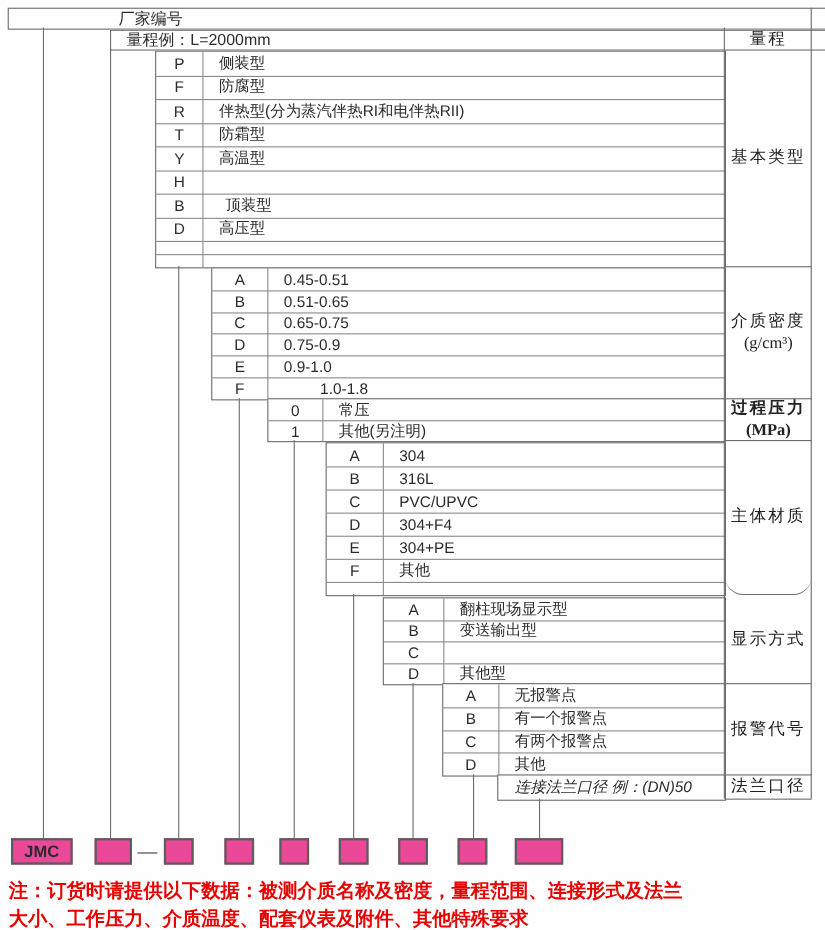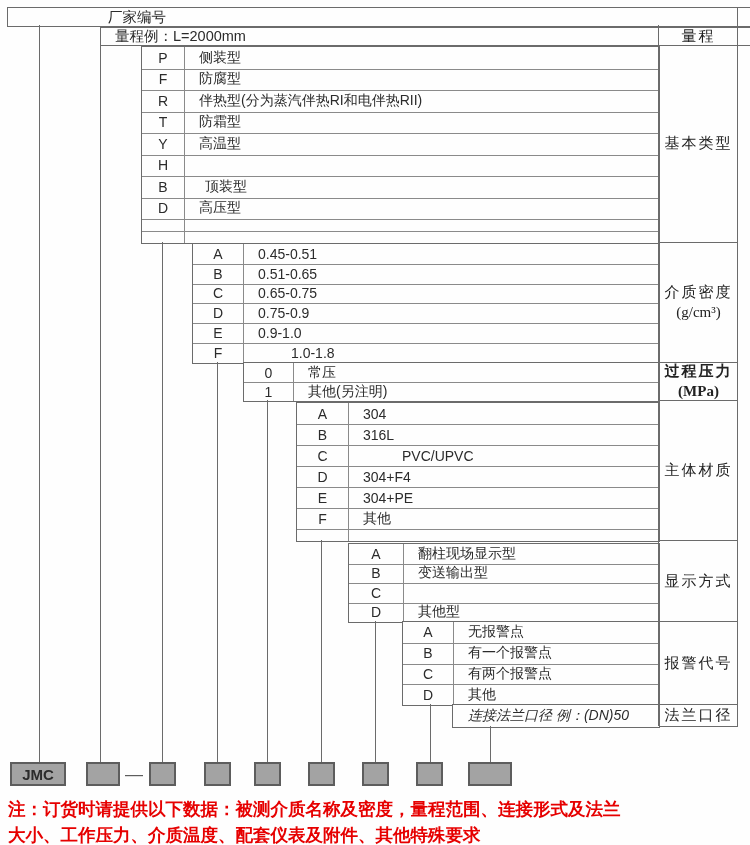--- a/index.html
+++ b/index.html
@@ -15,21 +15,21 @@
   .code{position:absolute;top:0;bottom:0;left:0;border-right:1px solid #8a8a8a;
         display:flex;align-items:center;justify-content:center;font-size:14px;}
   .desc{position:absolute;top:0;bottom:0;display:flex;align-items:center;
         padding-left:15px;font-size:14px;white-space:nowrap;}
   .labelcell{position:absolute;left:659px;width:79px;border-bottom:1px solid #6b6b6b;
         display:flex;flex-direction:column;align-items:center;justify-content:center;
         font-family:"Liberation Serif","DejaVu Serif",serif;font-size:15px;
         letter-spacing:2px;color:#222;text-align:center;line-height:20px;}
   .hdrbox{position:absolute;border:1px solid #6b6b6b;background:#fefefe;
         display:flex;align-items:center;font-size:14.5px;}
-  .mbox{position:absolute;top:762px;height:24px;border:2px solid #5d5d5d;background:#a3a3a3;
+  .mbox{position:absolute;top:762px;height:24px;border:2px solid #5d5d5d;background:#ec4899;
         display:flex;align-items:center;justify-content:center;box-sizing:border-box;}
   .leader{position:absolute;width:1px;background:#6b6b6b;}
   .note{position:absolute;left:8px;width:740px;font-size:17.5px;font-weight:bold;
         line-height:26px;white-space:nowrap;}
 </style>
 </head>
 <body>
 
 <div id="canvas" style="background: rgb(254, 254, 254);">
 
@@ -137,40 +137,40 @@
         <div class="srow" style="top: 0px; height: 21px;">
           <div class="code" style="width: 51px;">A</div>
           <div class="desc" style="left: 51px;">304</div>
         </div>
         <div class="srow" style="top: 21px; height: 21px;">
           <div class="code" style="width: 51px;">B</div>
           <div class="desc" style="left: 51px;">316L</div>
         </div>
         <div class="srow" style="top: 42px; height: 21px;">
           <div class="code" style="width: 51px;">C</div>
-          <div class="desc" style="left: 51px; margin-left: 39px;">PVC/UPVC</div>
+          <div class="desc" style="left: 51px;">PVC/UPVC</div>
         </div>
         <div class="srow" style="top: 63px; height: 21px;">
           <div class="code" style="width: 51px;">D</div>
           <div class="desc" style="left: 51px;">304+F4</div>
         </div>
         <div class="srow" style="top: 84px; height: 21px;">
           <div class="code" style="width: 51px;">E</div>
           <div class="desc" style="left: 51px;">304+PE</div>
         </div>
         <div class="srow" style="top: 105px; height: 21px;">
           <div class="code" style="width: 51px;">F</div>
           <div class="desc" style="left: 51px;">其他</div>
         </div>
         <div class="srow last" style="top: 126px; height: 12px;">
           <div class="code" style="width: 51px;"></div>
           <div class="desc" style="left: 51px;"></div>
         </div>
       </div>
-      <div class="labelcell" style="top: 400px; height: 140px;">
+      <div class="labelcell" style="top: 400px; height: 140px; border-radius: 17px;">
         <span>主体材质</span>
       </div>
       <div class="sec" style="left: 348px; top: 543px; width: 310px; height: 78px;">
         <div class="srow" style="top: 0px; height: 19.5px;">
           <div class="code" style="width: 54px;">A</div>
           <div class="desc" style="left: 54px;">翻柱现场显示型</div>
         </div>
         <div class="srow" style="top: 19.5px; height: 19.5px;">
           <div class="code" style="width: 54px;">B</div>
           <div class="desc" style="left: 54px;">变送输出型</div>

